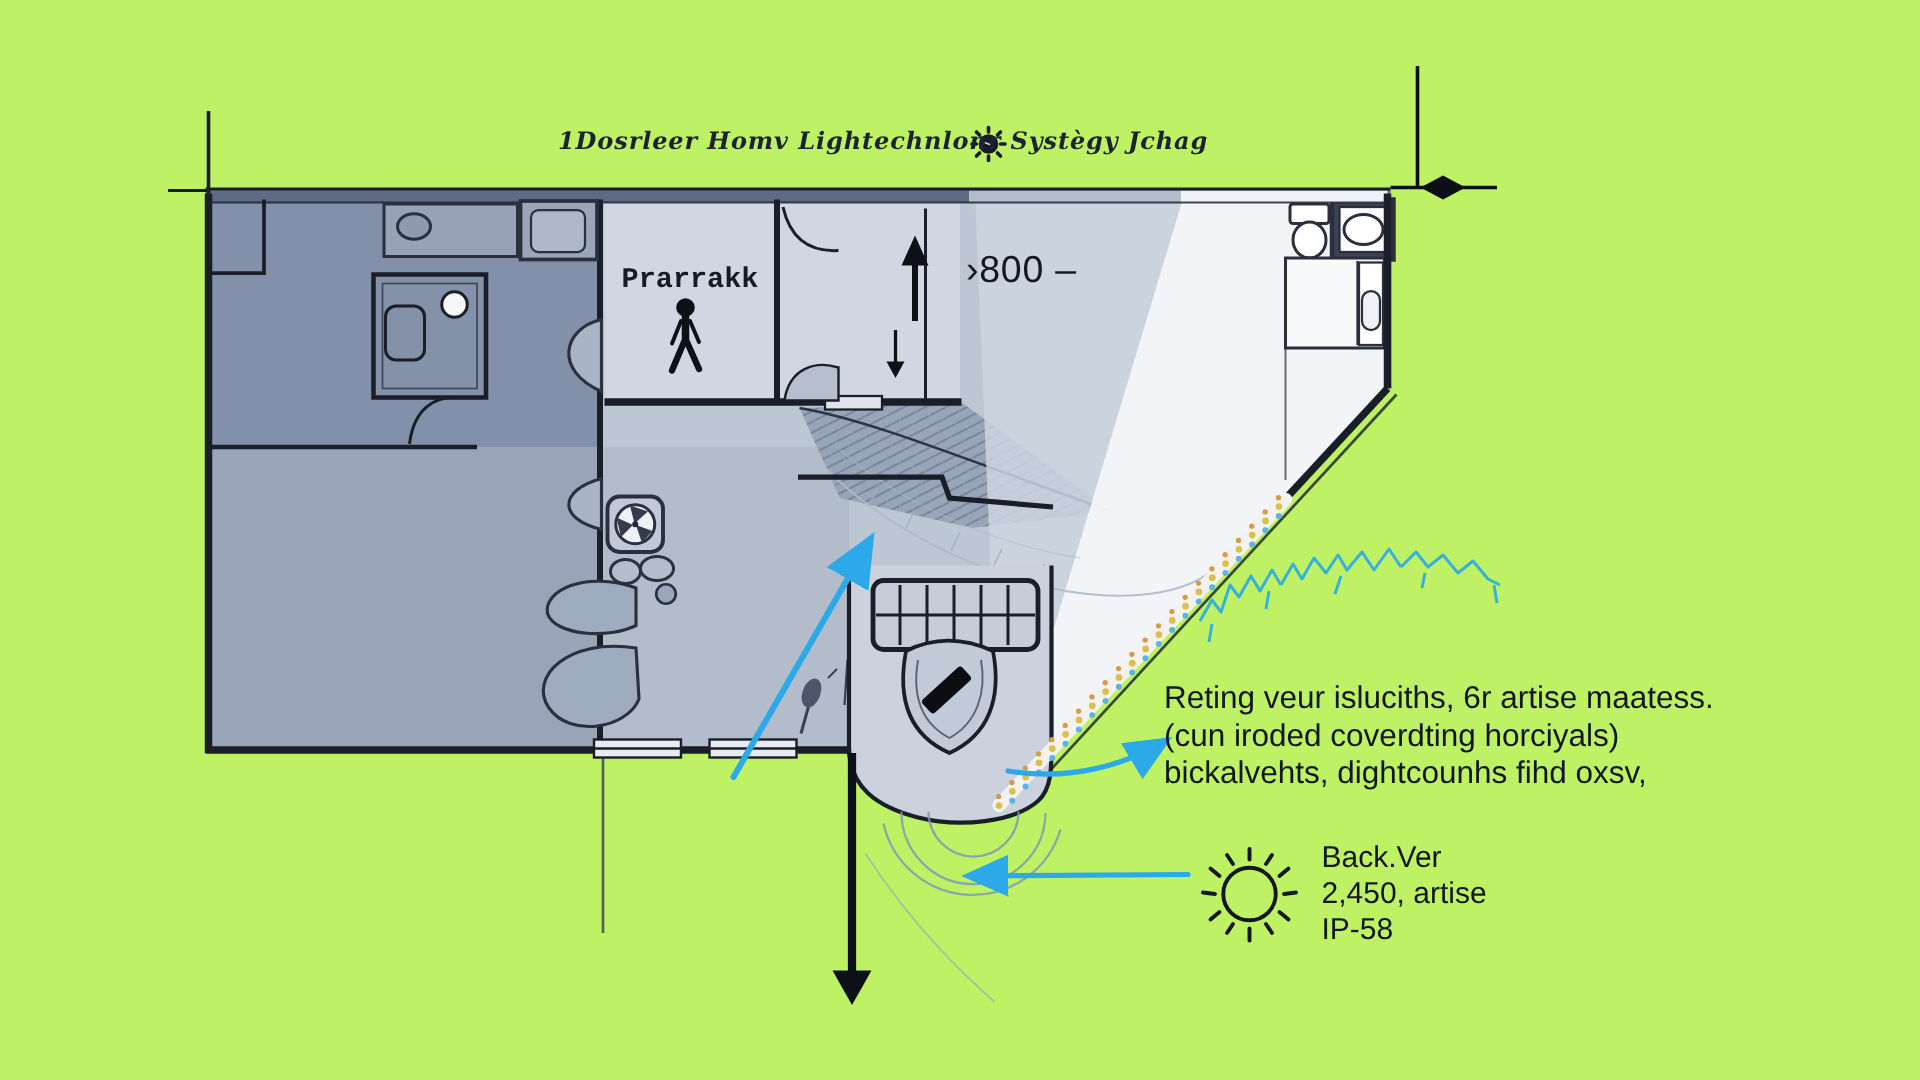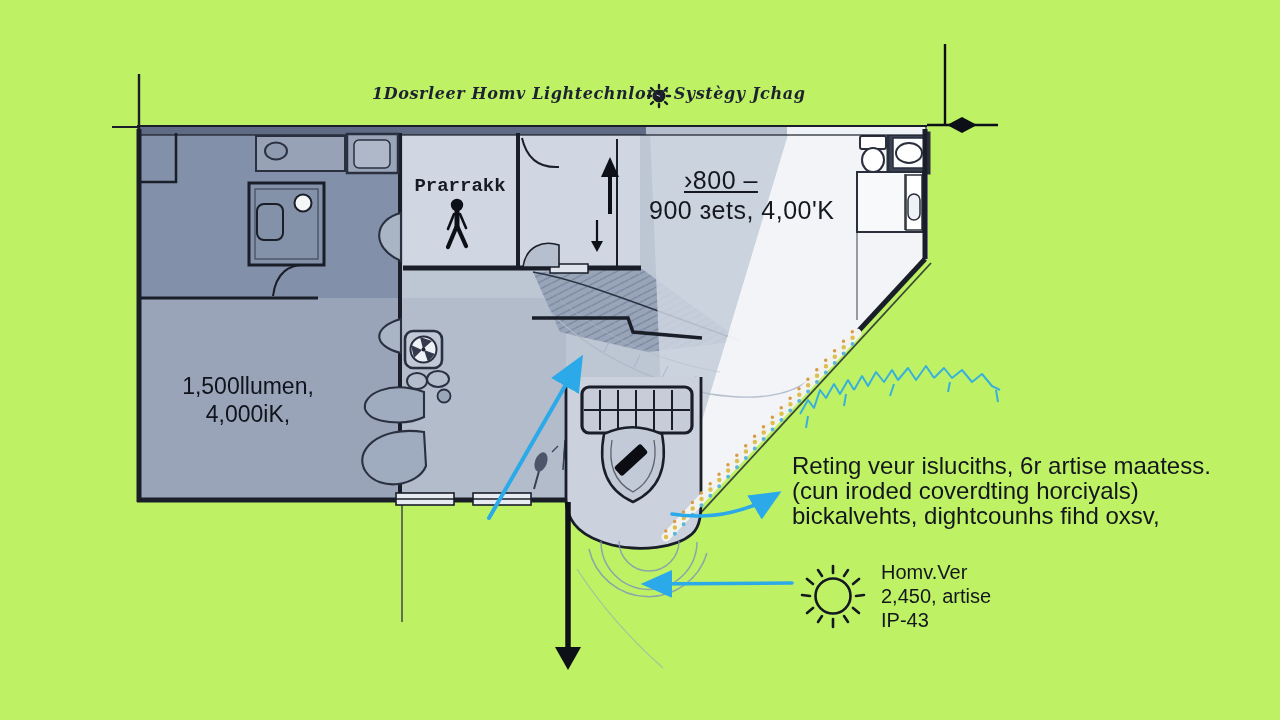--- a/index.html
+++ b/index.html
@@ -9,27 +9,27 @@
     font-family:"Liberation Sans",sans-serif;
   }
   #plan-svg{position:absolute;left:0;top:0;}
   .t{position:absolute;color:#14171f;white-space:nowrap;}
   #title-label{
     left:372px;top:84px;width:278px;text-align:center;
     font-family:"DejaVu Serif",serif;font-style:italic;font-weight:600;
     font-size:16px;letter-spacing:.6px;color:#1d2230;white-space:nowrap;
   }
   .beam-line{font-size:25px;font-weight:500;letter-spacing:.5px;color:#15181f;}
-  #beam-l1{left:684px;top:166px;text-decoration:underline;}
+  #beam-l1{left:644px;top:166px;}
   #beam-l2{left:649px;top:196px;}
   #lumen-label{left:160px;top:372px;width:176px;text-align:center;
     font-size:23px;color:#0f131b;line-height:28px;}
   #entry-label{left:404px;top:175px;width:112px;text-align:center;
     font-size:19px;font-weight:bold;color:#171b24;font-family:Liberation Mono, monospace;}
-  #note-block{left:792px;top:453px;font-size:24px;line-height:25px;color:#13161d;}
+  #note-block{left:776px;top:453px;font-size:21px;line-height:25px;color:#13161d;}
   #spec-block{left:881px;top:560px;font-size:20px;line-height:24px;color:#13161d;}
 </style>
 </head>
 <body>
 
 <div id="stage">
 
 <svg id="plan-svg" width="1280" height="720" viewBox="0 0 1280 720">
   <defs>
     <pattern id="hatch" width="9" height="9" patternUnits="userSpaceOnUse" patternTransform="rotate(18)">
@@ -275,34 +275,29 @@
           <path d="M-8,0 L-11,0"></path>
           <path d="M-6,-6 L-8,-8"></path>
     </g>
     <path d="M-2.5,-1 L2.5,1" stroke="#cfd5e0" stroke-width="1"></path>
   </g>
 </svg>
 
 <div class="t" id="title-label">1Dosrleer Homv Lightechnlonr Systègy Jchag</div>
 
 <div class="t beam-line" id="beam-l1">›800 –</div>
-<div class="t beam-line" id="beam-l2">900 ɜets, 4,00'K</div>
-
-<div class="t" id="lumen-label">
-  <div>1,500llumen,</div>
-  <div>4,000iK,</div>
-</div>
+
 
 <div class="t" id="entry-label">Prarrakk</div>
 
 <div class="t" id="note-block">
   <div>Reting veur isluciths, 6r artise maatess.</div>
   <div>(cun iroded coverdting horciyals)</div>
   <div>bickalvehts, dightcounhs fihd oxsv,</div>
 </div>
 
 <div class="t" id="spec-block">
-  <div>Homv.Ver</div>
+  <div>Back.Ver</div>
   <div>2,450, artise</div>
-  <div>IP-43</div>
+  <div>IP-58</div>
 </div>
 
 </div>
 
 </body></html>

